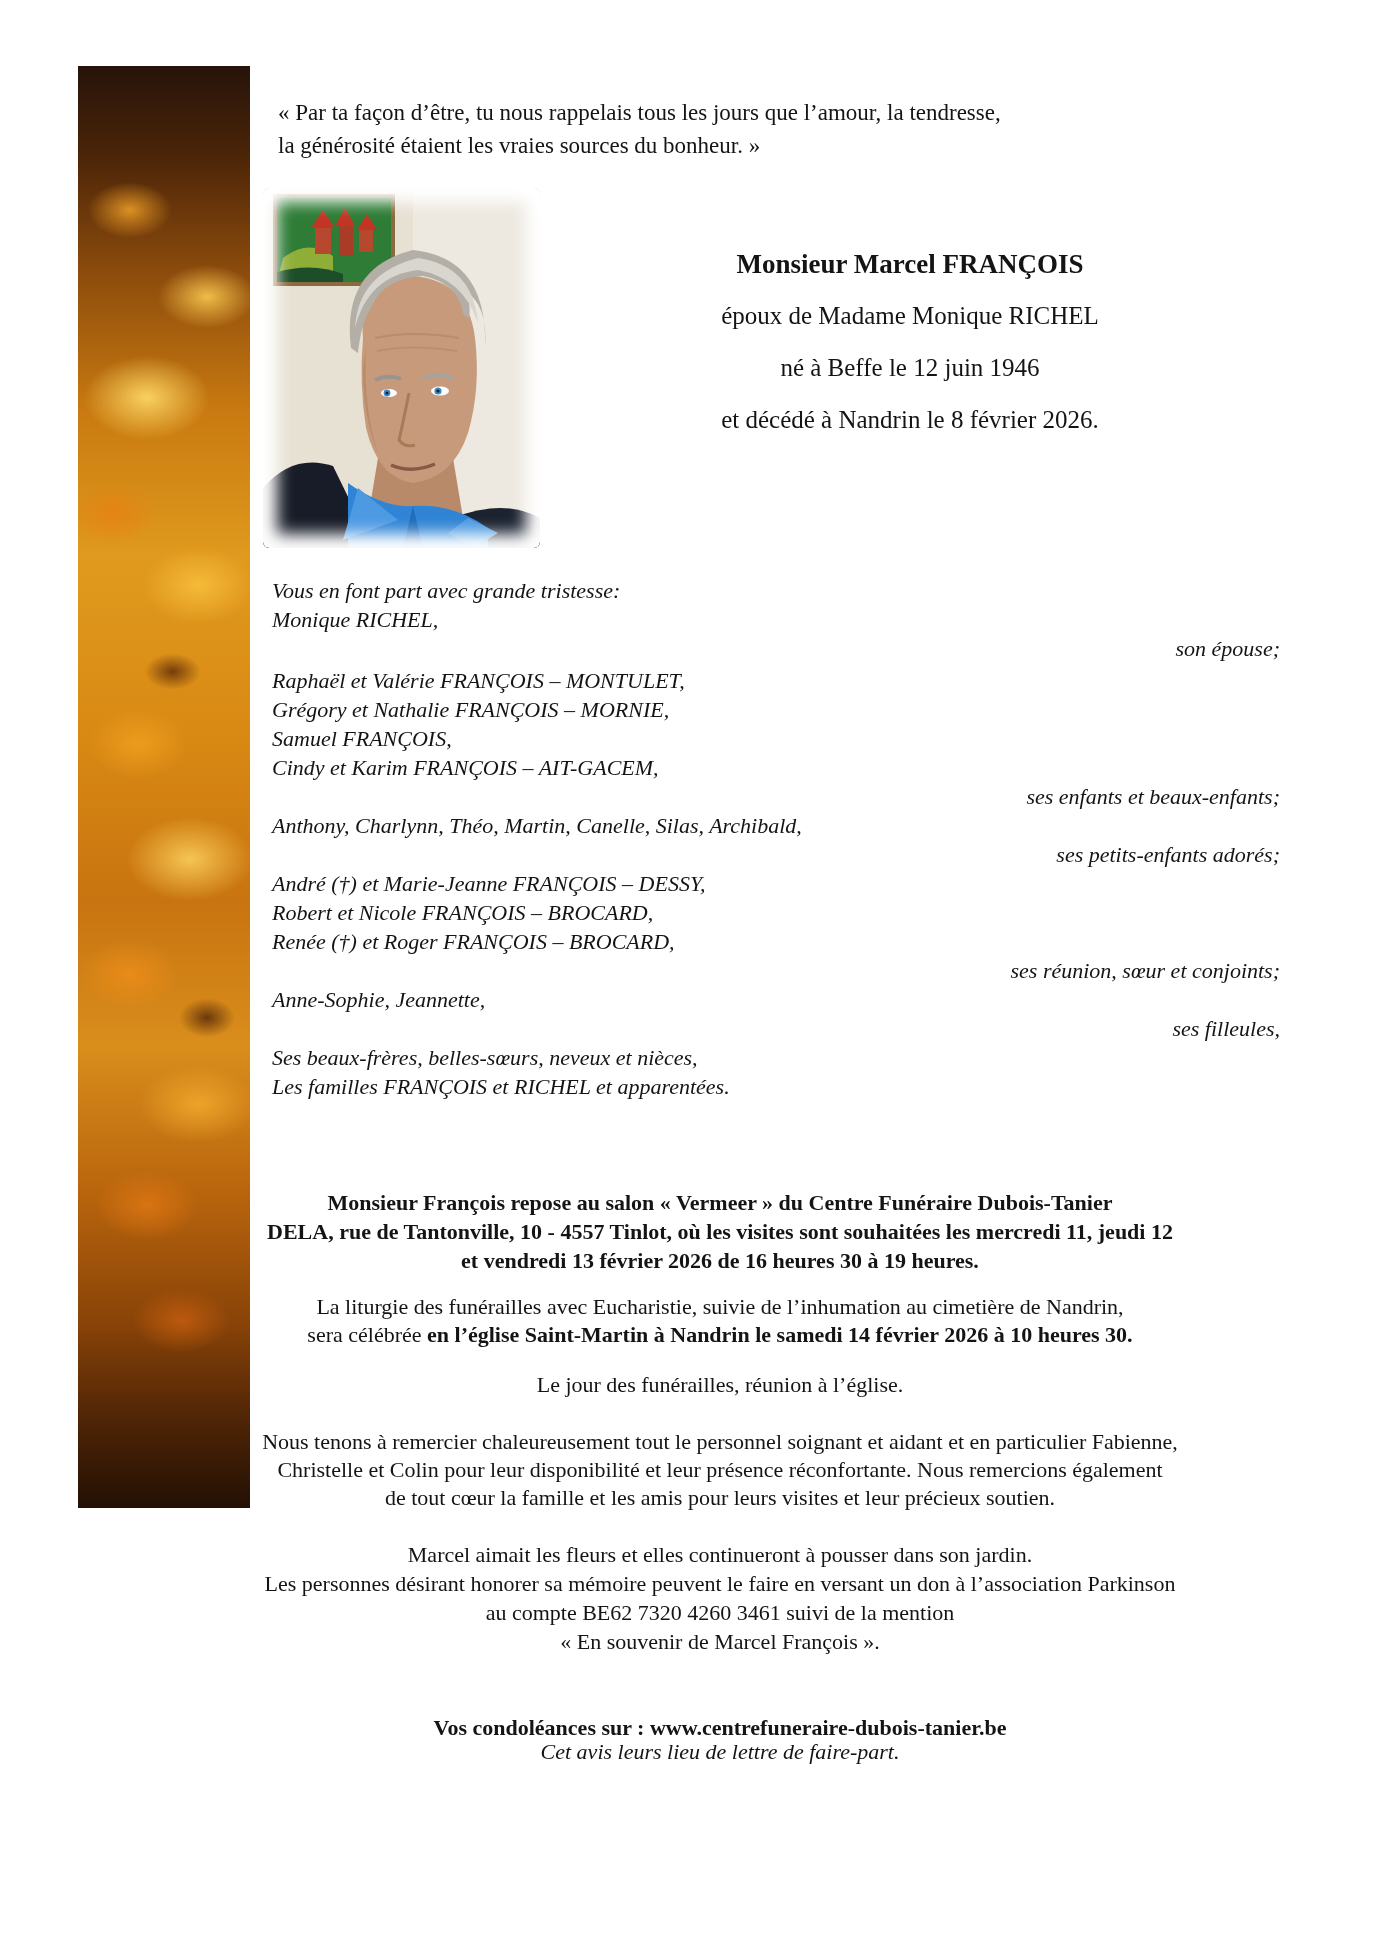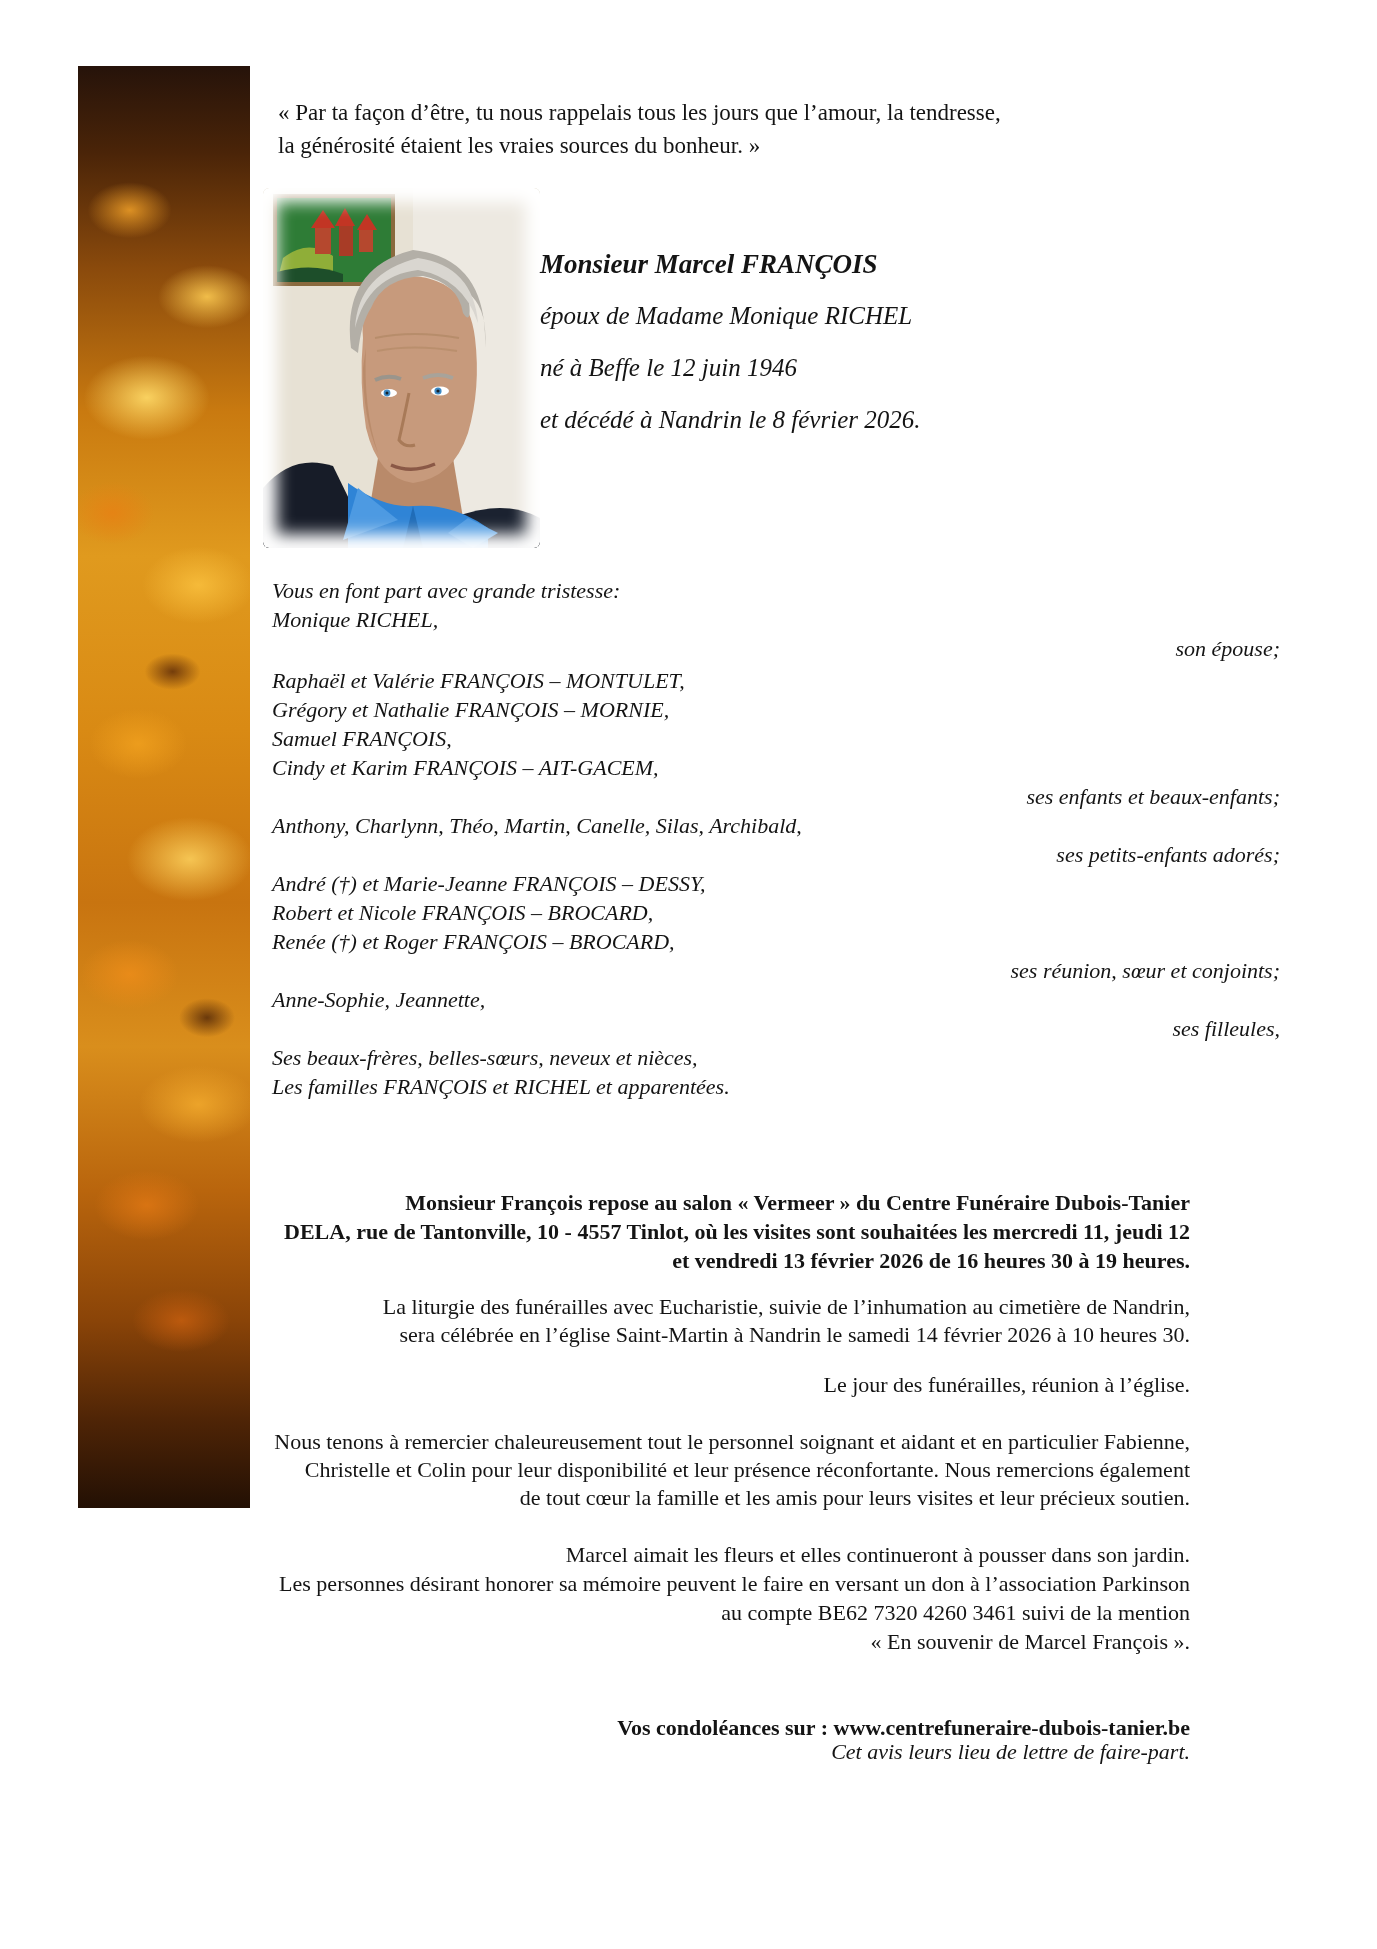--- a/index.html
+++ b/index.html
@@ -28,43 +28,43 @@
       radial-gradient(ellipse 70px 45px at 60% 87%, rgba(200,95,15,.8), transparent 70%),
       linear-gradient(180deg,#26130a 0%,#4a2408 6%,#8a4a0c 14%,#c97a10 24%,#e09a1e 34%,#d98a14 46%,#c87410 58%,#d98e1c 68%,#b9650d 78%,#8a4408 87%,#4e2406 94%,#231004 100%);
   }
   
   .quote{position:absolute;left:278px;top:96px;font-size:23px;line-height:33px;}
   
   .portrait{position:absolute;left:263px;top:188px;width:277px;height:360px;border-radius:6px;overflow:hidden;}
   .portrait svg{display:block;width:100%;height:100%;}
   .portrait::after{content:"";position:absolute;inset:0;box-shadow:inset 0 0 16px 14px #ffffff;border-radius:6px;}
   
-  .titleblock{position:absolute;left:540px;top:238px;width:740px;text-align:left;font-style:italic;}
+  .titleblock{position:absolute;left:540px;top:238px;width:740px;text-align:center;}
   .titleblock div{line-height:52px;font-size:25px;}
   .titleblock .name{font-size:27px;font-weight:bold;}
   
   .family{position:absolute;left:272px;top:576px;width:1008px;font-size:22px;}
   .family div{height:29px;line-height:29px;font-style:italic;}
   .family .right{text-align:right;}
   .family .gap{margin-bottom:3px;}
   
   .cblock{position:absolute;left:250px;width:940px;text-align:center;font-size:22px;}
-  .cblock div{white-space:nowrap;text-align:right;}
+  .cblock div{white-space:nowrap;}
   .p-wake{top:1188px;font-weight:bold;}
   .p-wake div{line-height:29px;}
   .p-liturgy{top:1293px;}
   .p-liturgy div{line-height:28px;}
   .p-meeting{top:1371px;line-height:28px;}
   .p-thanks{top:1428px;}
   .p-thanks div{line-height:28px;}
   .p-memorial{top:1540px;}
   .p-memorial div{line-height:29px;}
   .p-condolences{top:1686px;font-weight:bold;line-height:28px;margin-top:28px;}
   .p-footer{top:1738px;font-style:italic;line-height:28px;}
-  .bold{font-weight:normal;margin-top:12px;}
+  .bold{font-weight:bold;margin-top:12px;}
 </style>
 </head>
 <body>
 
 <div class="foliage"></div>
 
 <div class="quote">
   <div class="nowrap">« Par ta façon d’être, tu nous rappelais tous les jours que l’amour, la tendresse,</div>
   <div class="nowrap">la générosité étaient les vraies sources du bonheur. »</div>
 </div>

